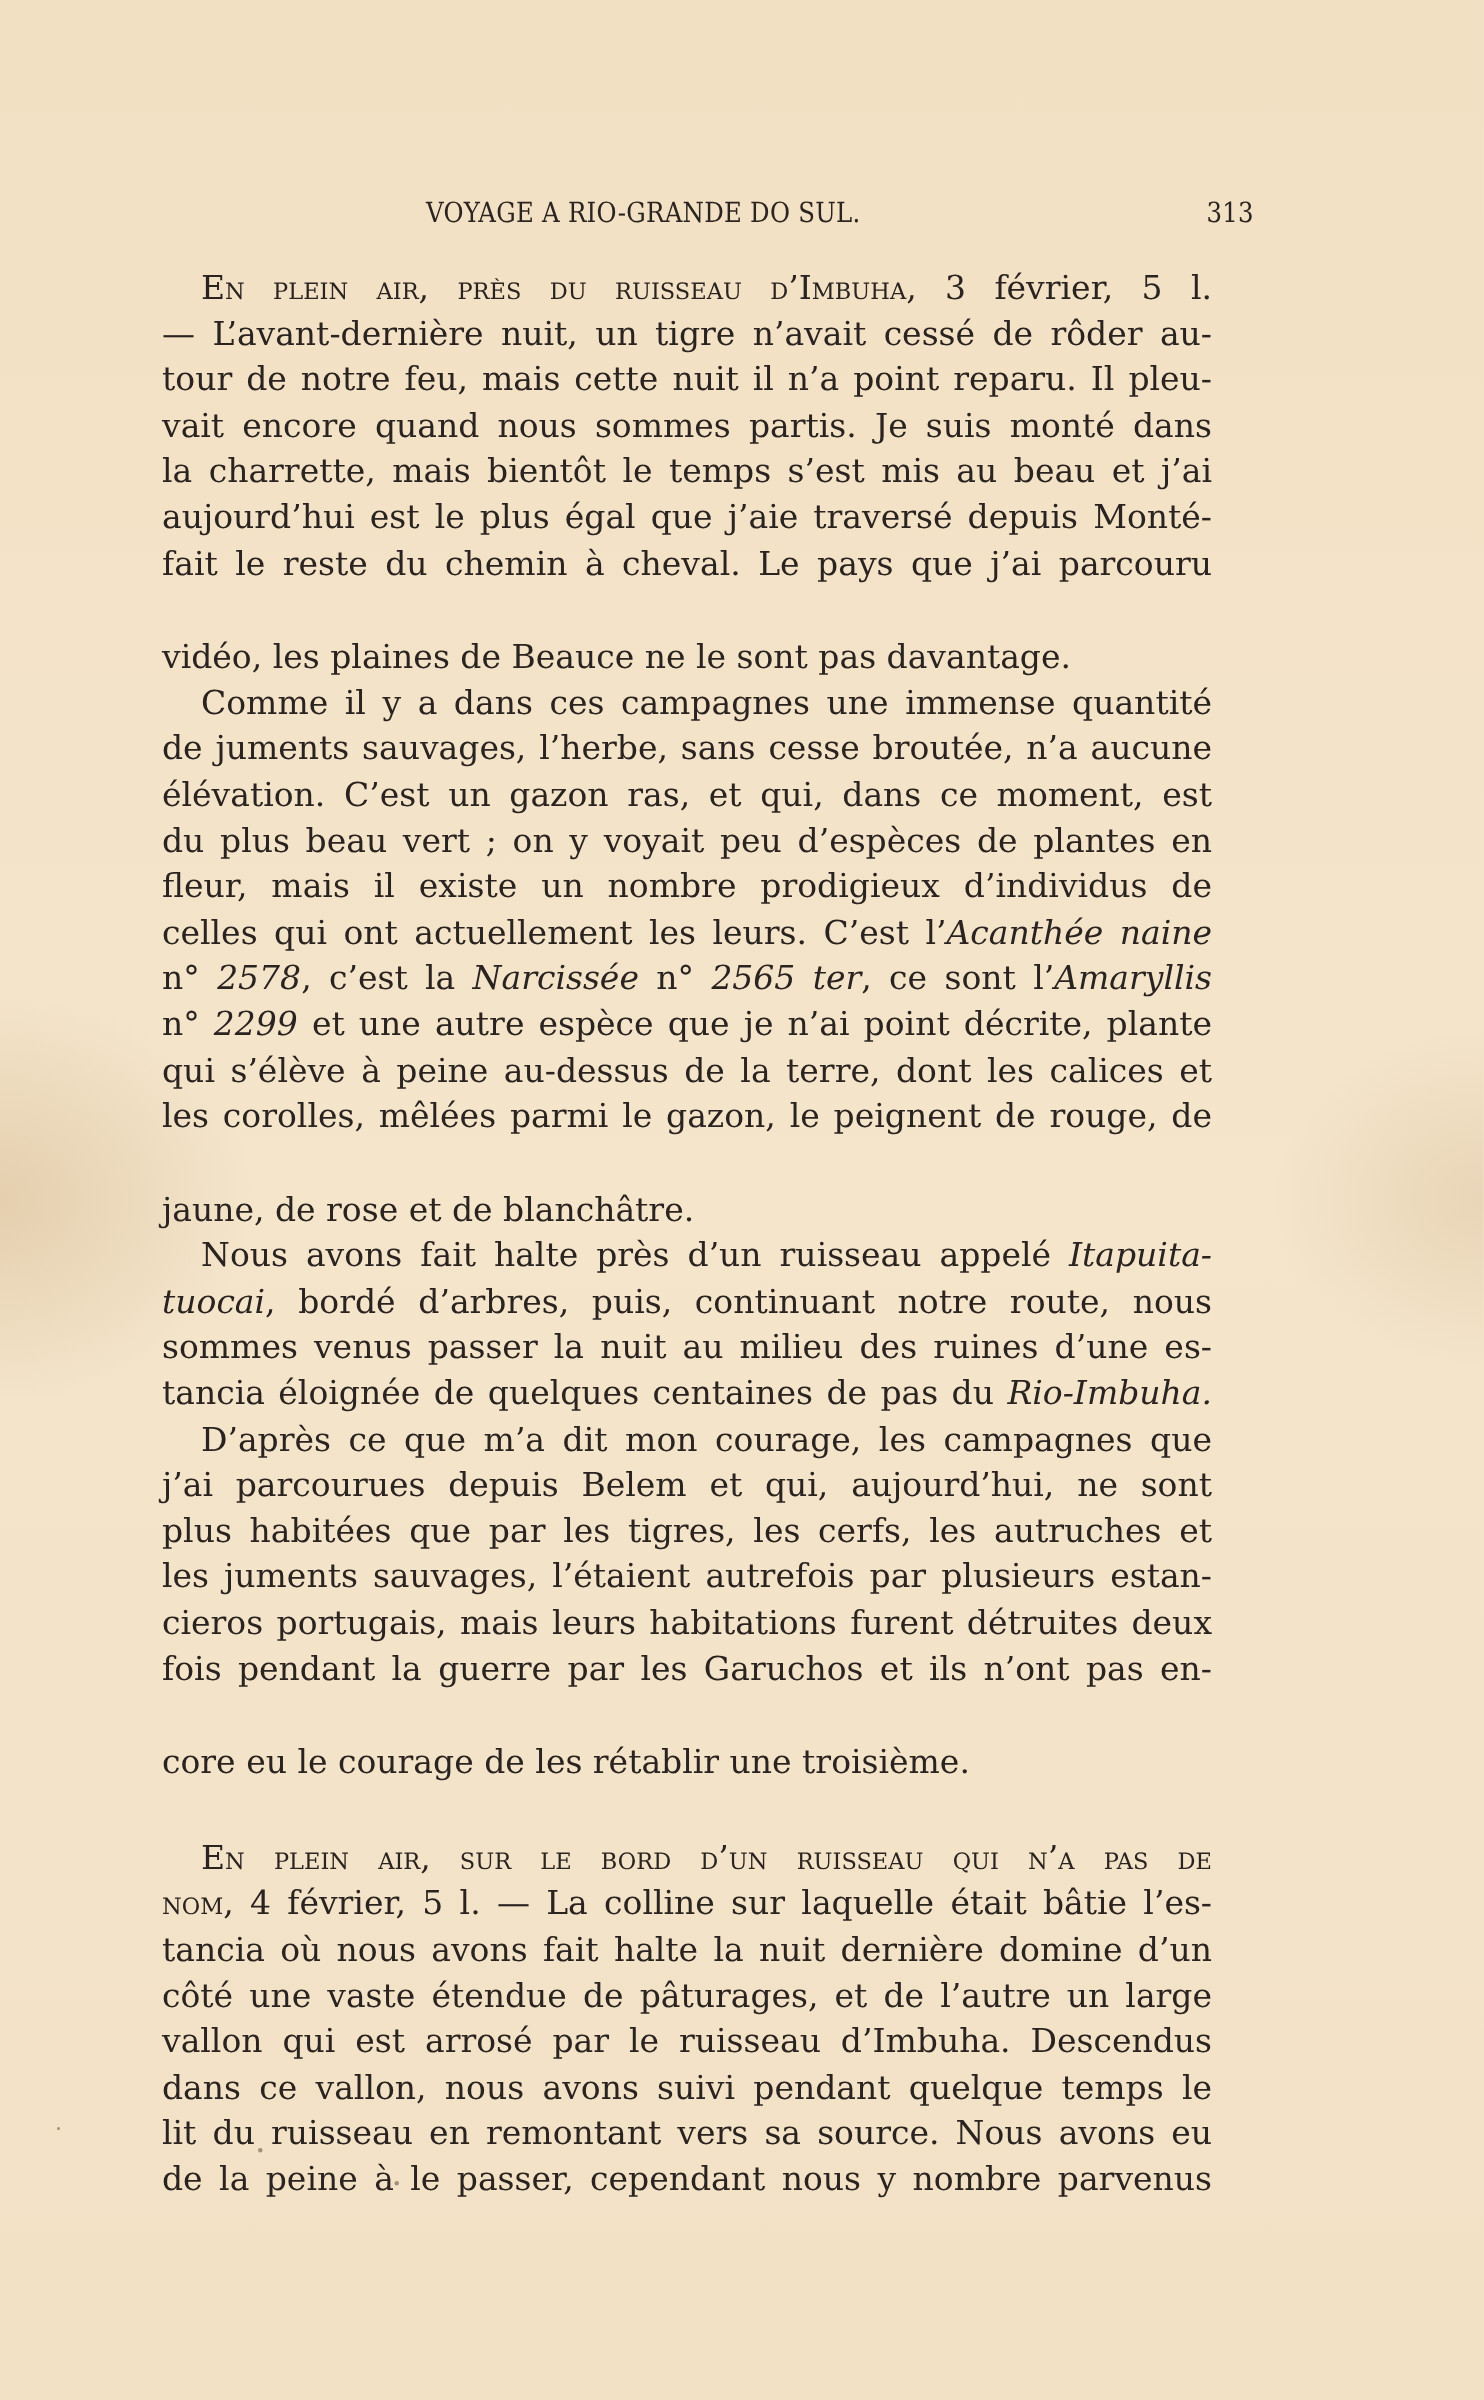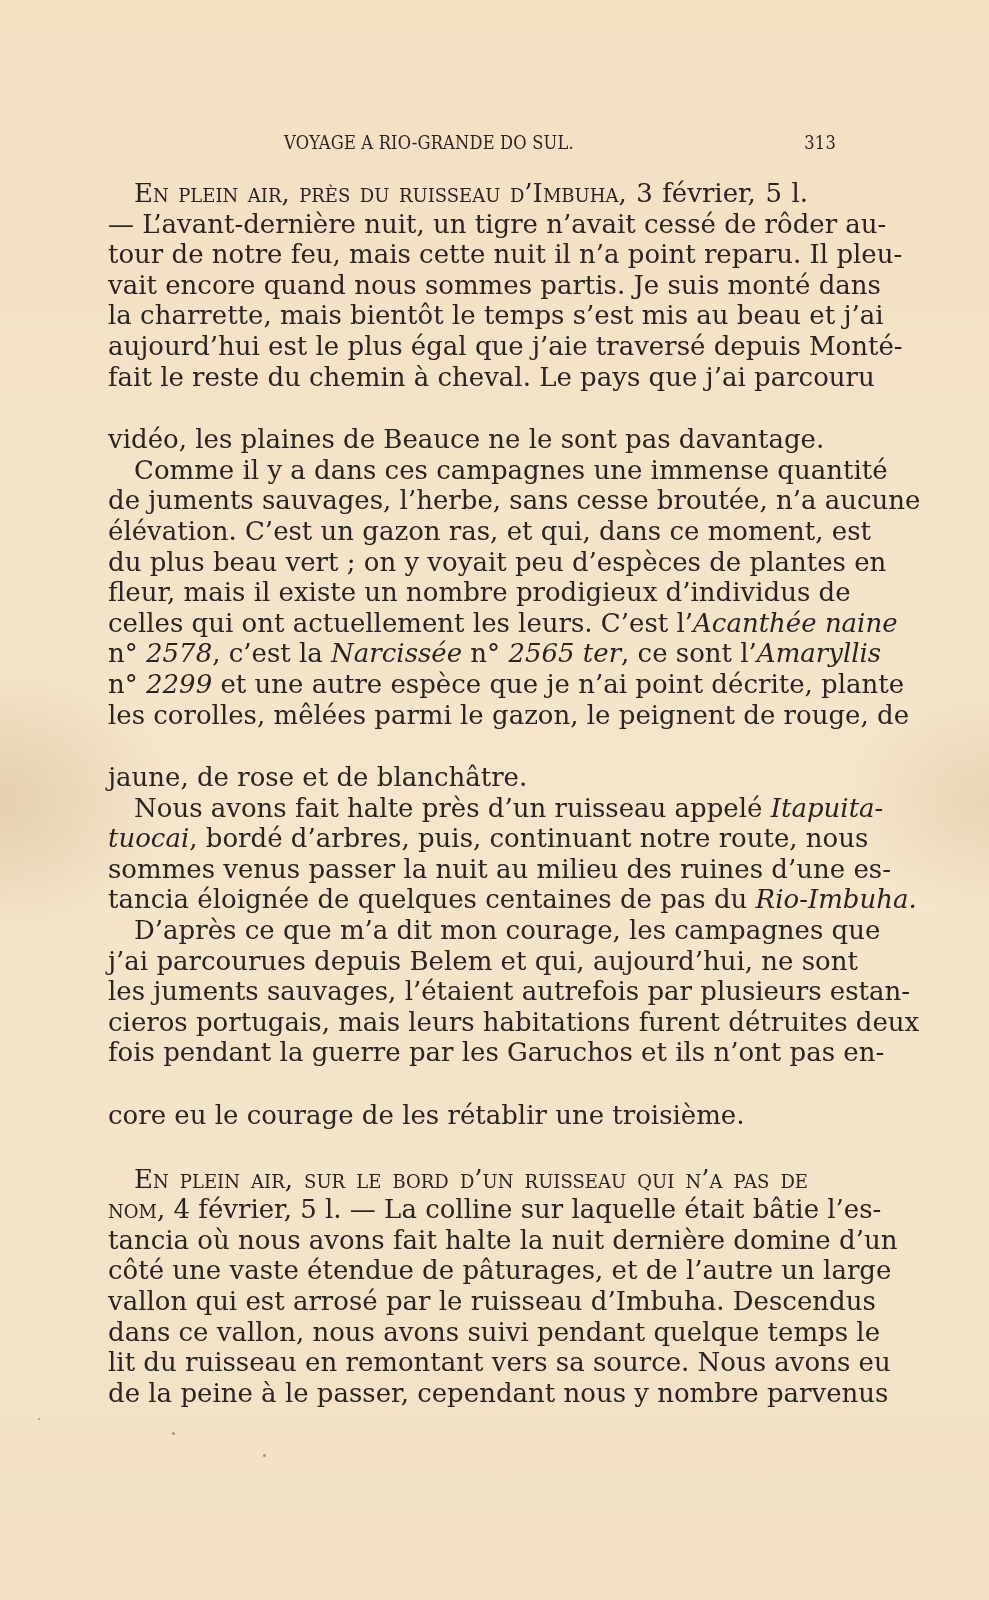--- a/index.html
+++ b/index.html
@@ -42,21 +42,21 @@
     }
     .running-head .folio {
       position: absolute;
       right: -8px;
       top: 4px;
       transform: scaleX(0.88);
       transform-origin: right top;
     }
     .body-text {
       margin-top: 16px;
-      font-size: 26px;
+      font-size: 22px;
       line-height: 30.6px;
     }
     .line {
       display: block;
       white-space: nowrap;
       text-align: justify;
       text-align-last: justify;
       width: 700px;
       transform: scaleX(1);
       height: 30.6px;
@@ -111,30 +111,32 @@
       <span class="line last">vidéo, les plaines de Beauce ne le sont pas davantage.</span>
 
       <span class="line indent">Comme il y a dans ces campagnes une immense quantité</span>
       <span class="line">de juments sauvages, l’herbe, sans cesse broutée, n’a aucune</span>
       <span class="line">élévation. C’est un gazon ras, et qui, dans ce moment, est</span>
       <span class="line">du plus beau vert ; on y voyait peu d’espèces de plantes en</span>
       <span class="line">fleur, mais il existe un nombre prodigieux d’individus de</span>
       <span class="line"><span>celles qui ont actuellement les leurs. C’est l’</span><i>Acanthée naine</i></span>
       <span class="line"><span>n° </span><i>2578</i><span>, c’est la </span><i>Narcissée</i><span> n° </span><i>2565 ter</i><span>, ce sont l’</span><i>Amaryllis</i></span>
       <span class="line"><span>n° </span><i>2299</i><span> et une autre espèce que je n’ai point décrite, plante</span></span>
+      <span class="line">qui s’élève à peine au-dessus de la terre, dont les calices et</span>
       <span class="line">les corolles, mêlées parmi le gazon, le peignent de rouge, de</span>
       <span class="line last">jaune, de rose et de blanchâtre.</span>
 
       <span class="line indent"><span>Nous avons fait halte près d’un ruisseau appelé </span><i>Itapuita-</i></span>
       <span class="line"><i>tuocai</i><span>, bordé d’arbres, puis, continuant notre route, nous</span></span>
       <span class="line">sommes venus passer la nuit au milieu des ruines d’une es-</span>
       <span class="line"><span>tancia éloignée de quelques centaines de pas du </span><i>Rio-Imbuha.</i></span>
 
       <span class="line indent">D’après ce que m’a dit mon courage, les campagnes que</span>
       <span class="line">j’ai parcourues depuis Belem et qui, aujourd’hui, ne sont</span>
+      <span class="line">plus habitées que par les tigres, les cerfs, les autruches et</span>
       <span class="line">les juments sauvages, l’étaient autrefois par plusieurs estan-</span>
       <span class="line">cieros portugais, mais leurs habitations furent détruites deux</span>
       <span class="line">fois pendant la guerre par les Garuchos et ils n’ont pas en-</span>
       <span class="line last">core eu le courage de les rétablir une troisième.</span>
     </div>
 
     <div class="gap"></div>
 
     <div>
       <span class="line indent sc">En plein air, sur le bord d’un ruisseau qui n’a pas de</span>

